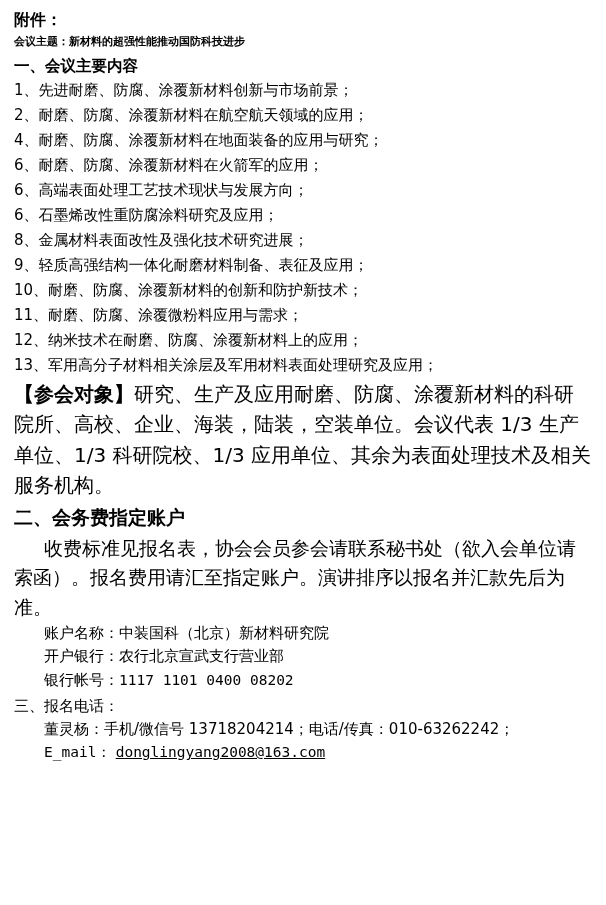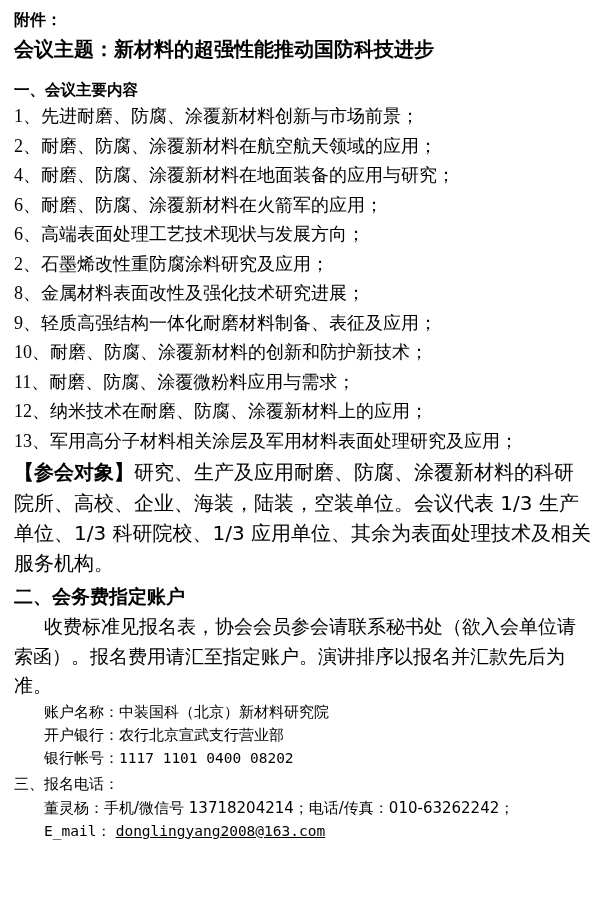--- a/index.html
+++ b/index.html
@@ -21,37 +21,36 @@
     padding: 8px 14px 8px 14px;
     box-sizing: border-box;
   }
   .attach {
     font-size: 16px;
     font-weight: bold;
     line-height: 1.5;
     margin-bottom: 2px;
   }
   .topic {
-    font-size: 20px;
+    font-size: 11px;
     font-weight: bold;
     line-height: 1.5;
-    margin-bottom: 15px;
+    margin-bottom: 4px;
   }
   .sec-head {
     font-size: 15.5px;
     font-weight: bold;
     line-height: 1.5;
     margin-bottom: 1px;
   }
   .item {
-    font-size: 18px;
+    font-size: 15px;
     line-height: 1.5;
     margin-bottom: 2.5px;
     white-space: nowrap;
-    font-family: Liberation Serif, serif;
   }
   .para {
     font-size: 20px;
     line-height: 1.52;
   }
   .para .bold {
     font-weight: bold;
   }
   .block-attend {
     margin-top: 2px;
@@ -105,21 +104,21 @@
 
   <div class="topic">会议主题：新材料的超强性能推动国防科技进步</div>
 
   <div class="sec-head">一、会议主要内容</div>
 
   <div class="item">1、先进耐磨、防腐、涂覆新材料创新与市场前景；</div>
   <div class="item">2、耐磨、防腐、涂覆新材料在航空航天领域的应用；</div>
   <div class="item">4、耐磨、防腐、涂覆新材料在地面装备的应用与研究；</div>
   <div class="item">6、耐磨、防腐、涂覆新材料在火箭军的应用；</div>
   <div class="item">6、高端表面处理工艺技术现状与发展方向；</div>
-  <div class="item">2、石墨烯改性重防腐涂料研究及应用；</div>
+  <div class="item">6、石墨烯改性重防腐涂料研究及应用；</div>
   <div class="item">8、金属材料表面改性及强化技术研究进展；</div>
   <div class="item">9、轻质高强结构一体化耐磨材料制备、表征及应用；</div>
   <div class="item">10、耐磨、防腐、涂覆新材料的创新和防护新技术；</div>
   <div class="item">11、耐磨、防腐、涂覆微粉料应用与需求；</div>
   <div class="item">12、纳米技术在耐磨、防腐、涂覆新材料上的应用；</div>
   <div class="item">13、军用高分子材料相关涂层及军用材料表面处理研究及应用；</div>
 
   <div class="para block-attend">
     <span class="bold">【参会对象】</span><span>研究、生产及应用耐磨、防腐、涂覆新材料的科研院所、高校、企业、海装，陆装，空装单位。会议代表 1/3 生产单位、1/3 科研院校、1/3 应用单位、其余为表面处理技术及相关服务机构。</span>
   </div>

